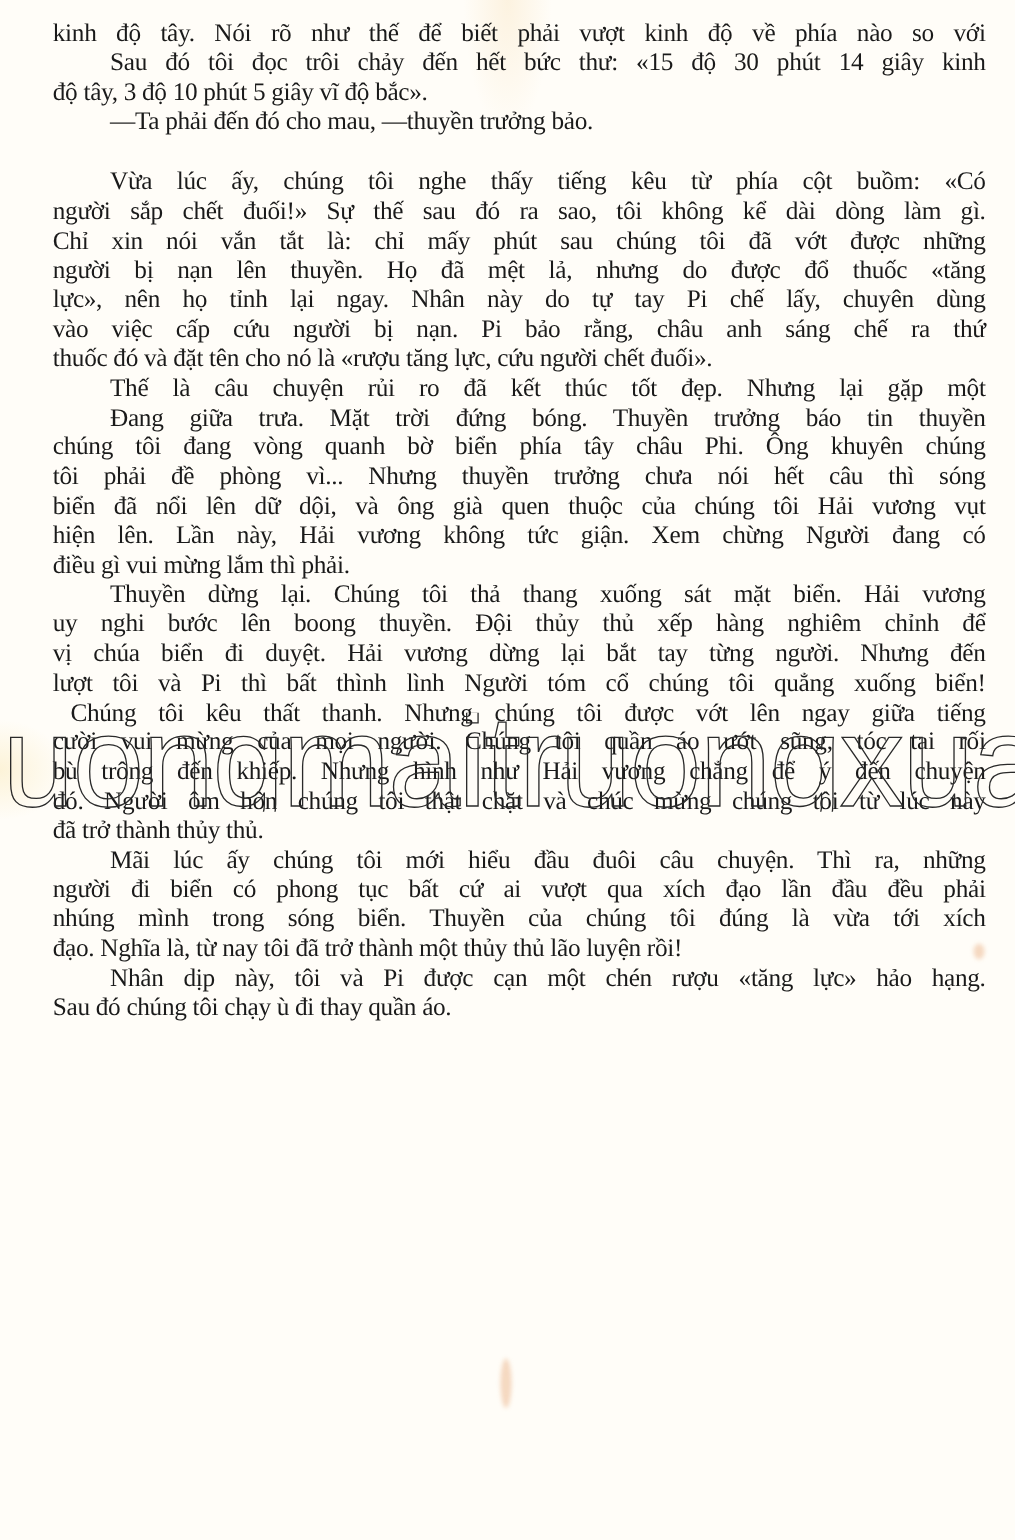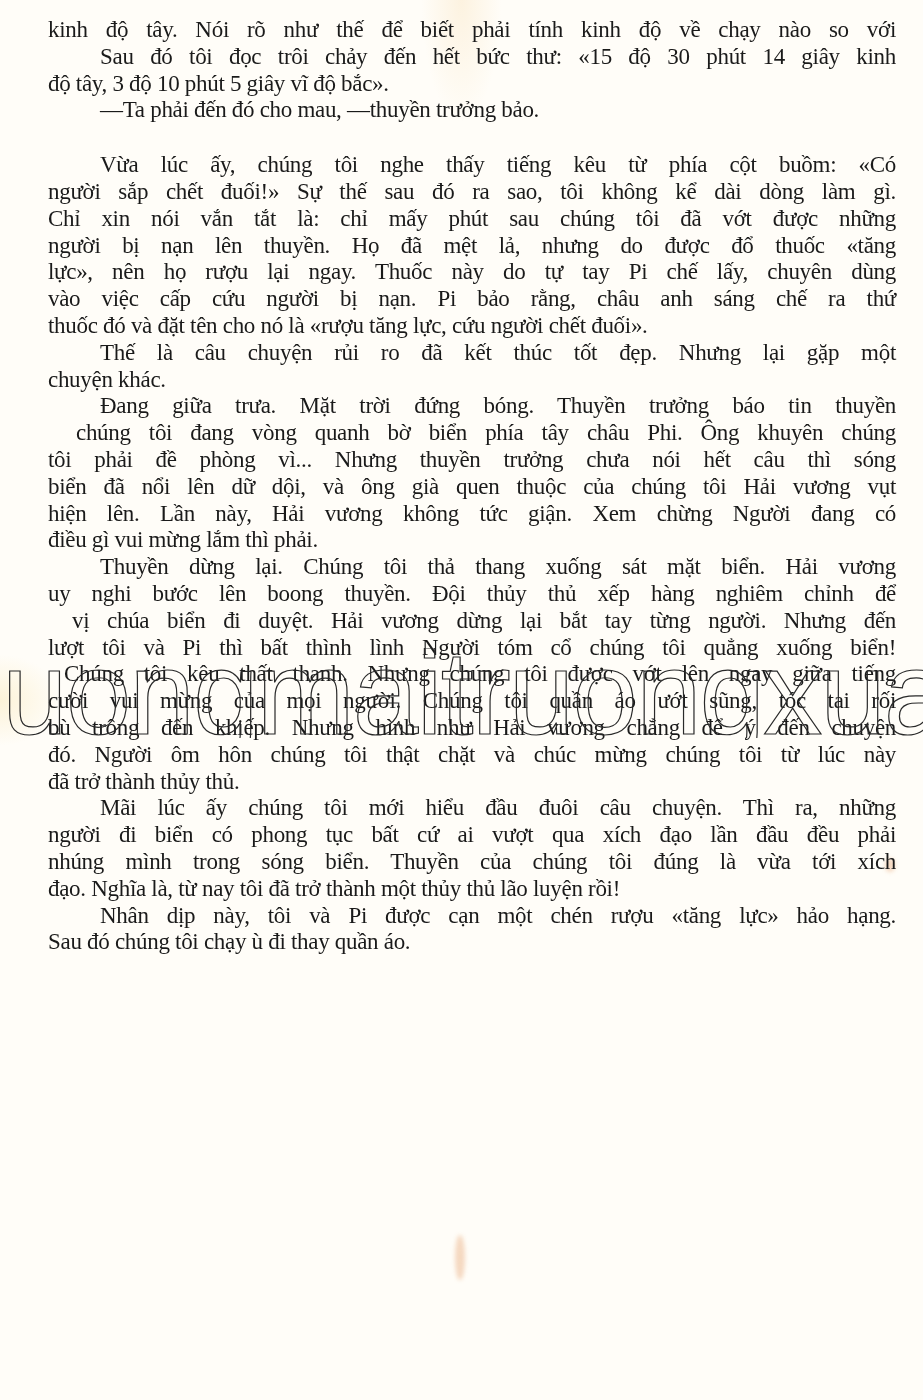--- a/index.html
+++ b/index.html
@@ -46,42 +46,41 @@
   }
 </style>
 </head>
 <body>
 
 <div class="page">
   <div class="stain" style="left:455px;top:1235px;width:10px;height:45px;"></div>
   <div class="stain" style="left:885px;top:858px;width:10px;height:14px;"></div>
 
   <div class="text" id="body-text">
-      <span class="line" style="display: block; width: auto;">kinh độ tây. Nói rõ như thế để biết phải tính kinh độ về chạy nào so với</span>
+      <span class="line" style="display: block; width: auto;">kinh độ tây. Nói rõ như thế để biết phải vượt kinh độ về phía nào so với</span>
       <span class="line indent" style="display: block; width: auto;">Sau đó tôi đọc trôi chảy đến hết bức thư: «15 độ 30 phút 14 giây kinh</span>
       <span class="line last" style="display: block; width: auto;">độ tây, 3 độ 10 phút 5 giây vĩ độ bắc».</span>
       <span class="line indent last" style="display: block; width: auto;">—Ta phải đến đó cho mau, —thuyền trưởng bảo.</span>
       <span class="line indent" style="display: block; width: auto; margin-top: 28px;">Vừa lúc ấy, chúng tôi nghe thấy tiếng kêu từ phía cột buồm: «Có</span>
       <span class="line" style="display: block; width: auto;">người sắp chết đuối!» Sự thế sau đó ra sao, tôi không kể dài dòng làm gì.</span>
       <span class="line" style="display: block; width: auto;">Chỉ xin nói vắn tắt là: chỉ mấy phút sau chúng tôi đã vớt được những</span>
       <span class="line" style="display: block; width: auto;">người bị nạn lên thuyền. Họ đã mệt lả, nhưng do được đổ thuốc «tăng</span>
-      <span class="line" style="display: block; width: auto;">lực», nên họ rượu lại ngay. Thuốc này do tự tay Pi chế lấy, chuyên dùng</span>
+      <span class="line" style="display: block; width: auto;">lực», nên họ tỉnh lại ngay. Nhân này do tự tay Pi chế lấy, chuyên dùng</span>
       <span class="line" style="display: block; width: auto;">vào việc cấp cứu người bị nạn. Pi bảo rằng, châu anh sáng chế ra thứ</span>
       <span class="line last" style="display: block; width: auto;">thuốc đó và đặt tên cho nó là «rượu tăng lực, cứu người chết đuối».</span>
       <span class="line indent" style="display: block; width: auto;">Thế là câu chuyện rủi ro đã kết thúc tốt đẹp. Nhưng lại gặp một</span>
-      <span class="line last" style="display: block; width: auto;">chuyện  khác.</span>
       <span class="line indent" style="display: block; width: auto;">Đang giữa trưa. Mặt trời đứng bóng. Thuyền trưởng báo tin thuyền</span>
-      <span class="line" style="display: block; width: auto; margin-left: 28px;">chúng tôi đang vòng quanh bờ biển phía tây châu Phi. Ông khuyên chúng</span>
+      <span class="line" style="display: block; width: auto;">chúng tôi đang vòng quanh bờ biển phía tây châu Phi. Ông khuyên chúng</span>
       <span class="line" style="display: block; width: auto;">tôi phải đề phòng vì... Nhưng thuyền trưởng chưa nói hết câu thì sóng</span>
       <span class="line" style="display: block; width: auto;">biển đã nổi lên dữ dội, và ông già quen thuộc của chúng tôi Hải vương vụt</span>
       <span class="line" style="display: block; width: auto;">hiện lên. Lần này, Hải vương không tức giận. Xem chừng Người đang có</span>
       <span class="line last" style="display: block; width: auto;">điều gì vui mừng lắm thì phải.</span>
       <span class="line indent" style="display: block; width: auto;">Thuyền dừng lại. Chúng tôi thả thang xuống sát mặt biển. Hải vương</span>
       <span class="line" style="display: block; width: auto;">uy nghi bước lên boong thuyền. Đội thủy thủ xếp hàng nghiêm chỉnh để</span>
-      <span class="line" style="display: block; width: auto; margin-left: 24px;">vị chúa biển đi duyệt. Hải vương dừng lại bắt tay từng người. Nhưng đến</span>
+      <span class="line" style="display: block; width: auto;">vị chúa biển đi duyệt. Hải vương dừng lại bắt tay từng người. Nhưng đến</span>
       <span class="line" style="display: block; width: auto;">lượt tôi và Pi thì bất thình lình Người tóm cổ chúng tôi quẳng xuống biển!</span>
       <span class="line" style="display: block; width: auto; margin-left: 16px;">Chúng tôi kêu thất thanh. Nhưng chúng tôi được vớt lên ngay giữa tiếng</span>
       <span class="line" style="display: block; width: auto;">cười vui mừng của mọi người. Chúng tôi quần áo ướt sũng, tóc tai rối</span>
       <span class="line" style="display: block; width: auto;">bù trông đến khiếp. Nhưng hình như Hải vương chẳng để ý đến chuyện</span>
       <span class="line" style="display: block; width: auto;">đó. Người ôm hôn chúng tôi thật chặt và chúc mừng chúng tôi từ lúc này</span>
       <span class="line last" style="display: block; width: auto;">đã  trở  thành  thủy  thủ.</span>
       <span class="line indent" style="display: block; width: auto;">Mãi lúc ấy chúng tôi mới hiểu đầu đuôi câu chuyện. Thì ra, những</span>
       <span class="line" style="display: block; width: auto;">người đi biển có phong tục bất cứ ai vượt qua xích đạo lần đầu đều phải</span>
       <span class="line" style="display: block; width: auto;">nhúng mình trong sóng biển. Thuyền của chúng tôi đúng là vừa tới xích</span>
       <span class="line last" style="display: block; width: auto;">đạo. Nghĩa là, từ nay tôi đã trở thành một thủy thủ lão luyện rồi!</span>

